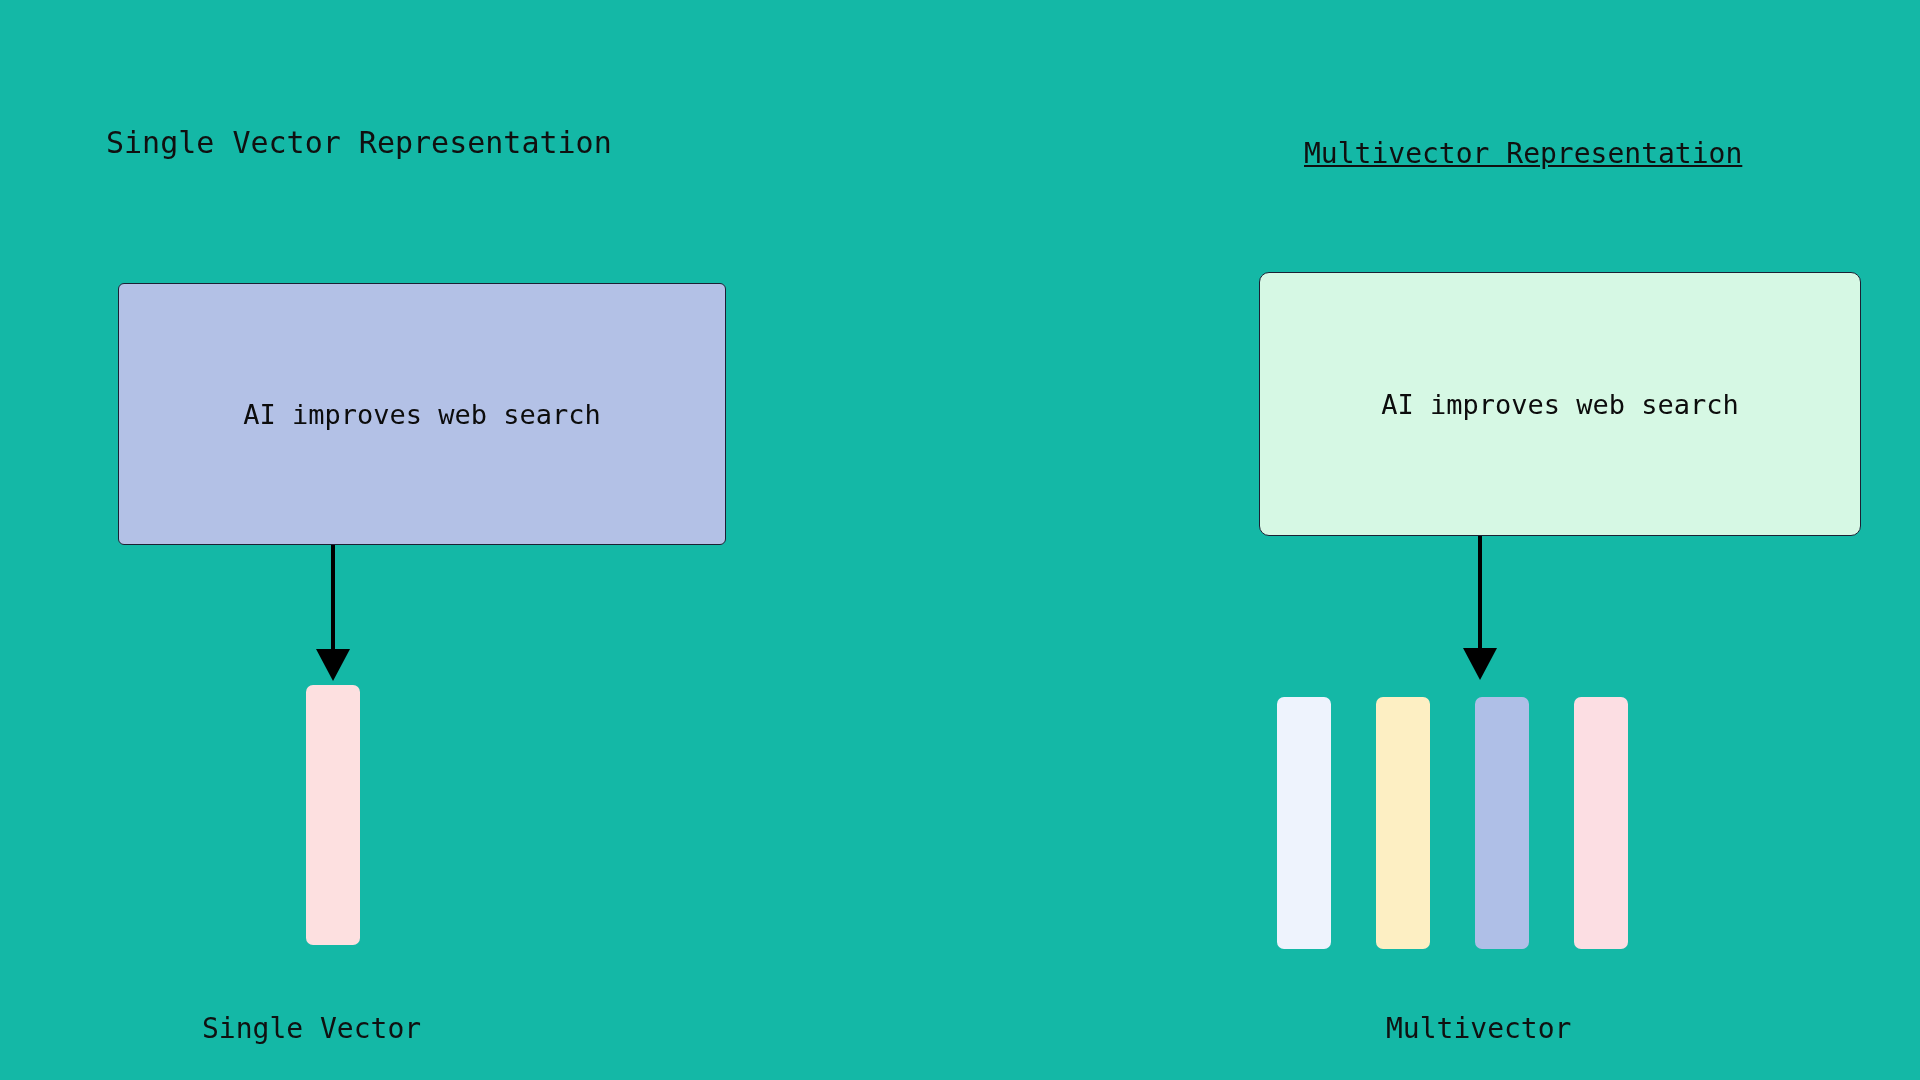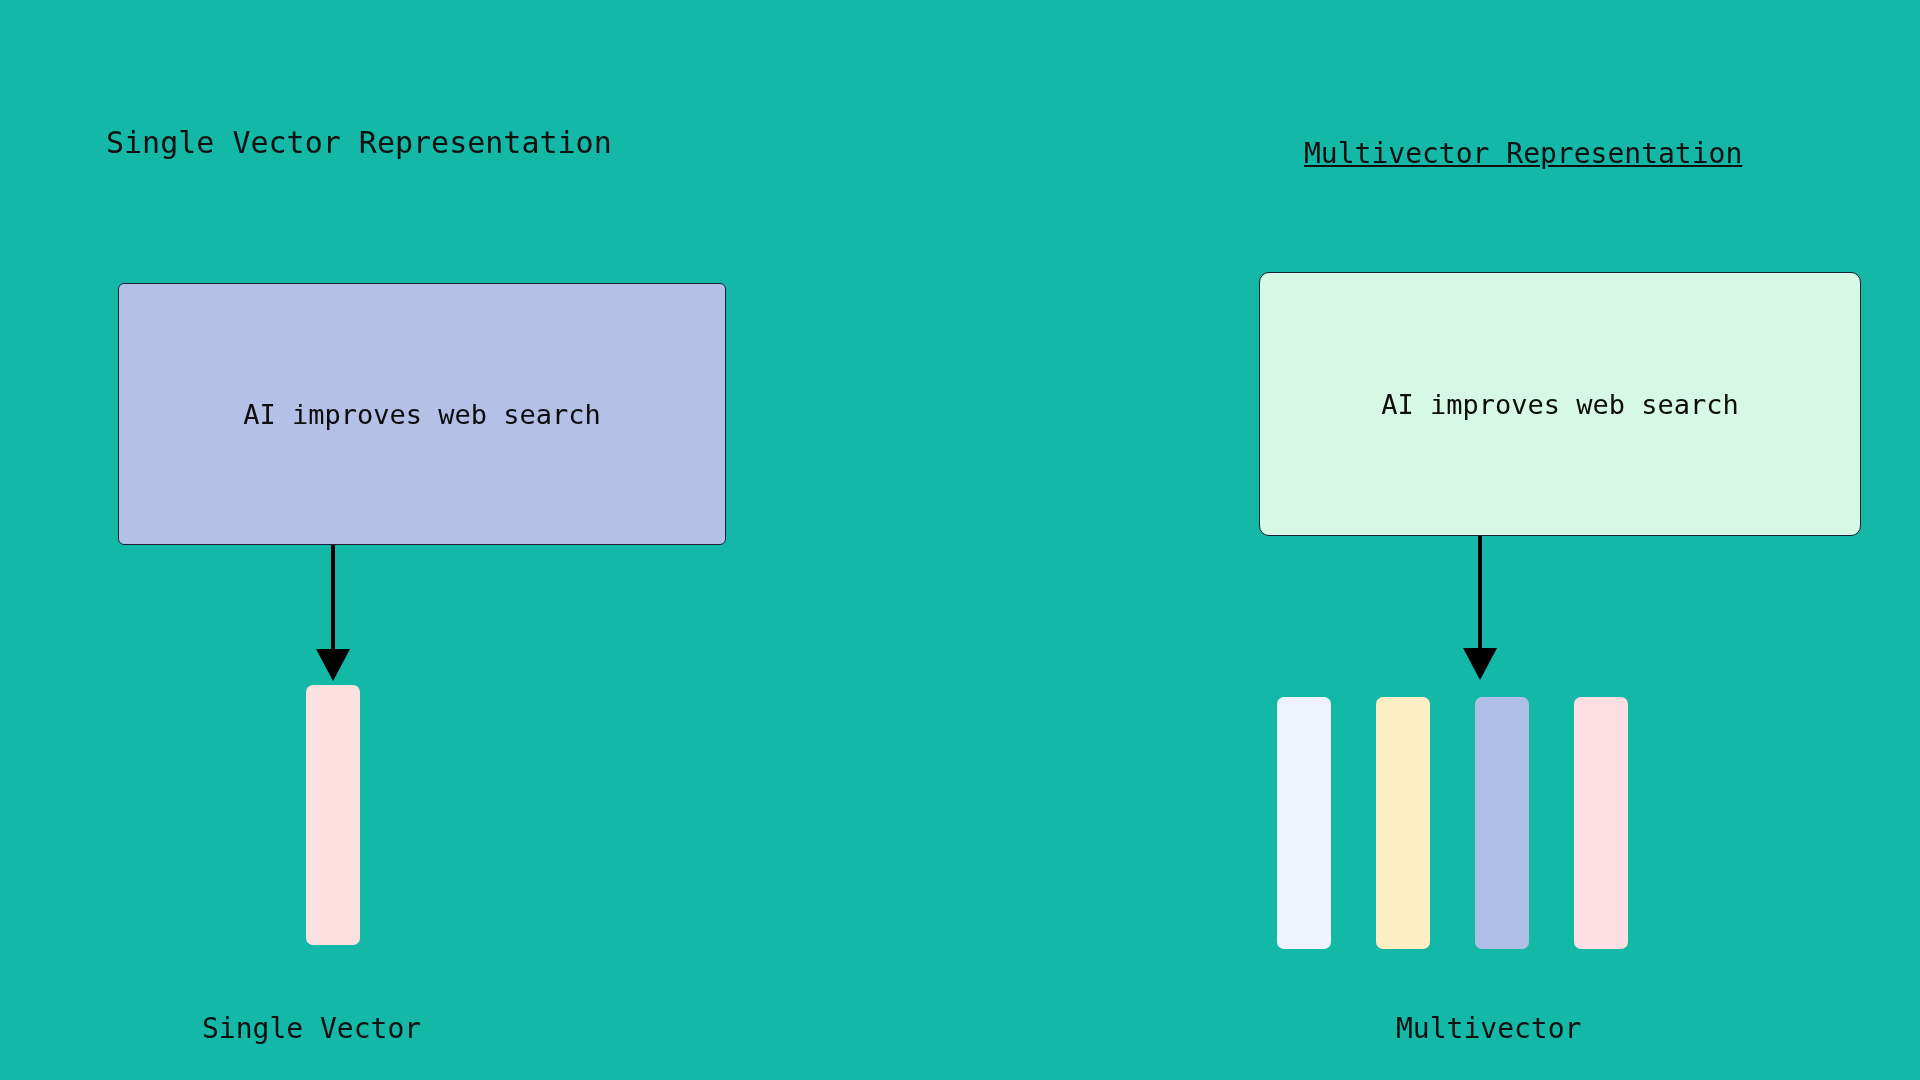--- a/index.html
+++ b/index.html
@@ -136,21 +136,21 @@
 
   
   .caption {
     position: absolute;
     white-space: nowrap;
     font-family: "DejaVu Sans Mono", "Liberation Mono", monospace;
     font-size: 28px;
     color: #101010;
   }
   #caption-single { left: 202px; top: 1012px; }
-  #caption-multi  { left: 436px; top: 1012px; }  
+  #caption-multi  { left: 426px; top: 1012px; }  
 </style>
 </head>
 <body style="background: rgb(255, 255, 255);">
 
 <div id="canvas">
 
   <div class="panel" id="panel-single">
 
     <div class="panel-title" id="title-single">Single Vector Representation</div>
 

